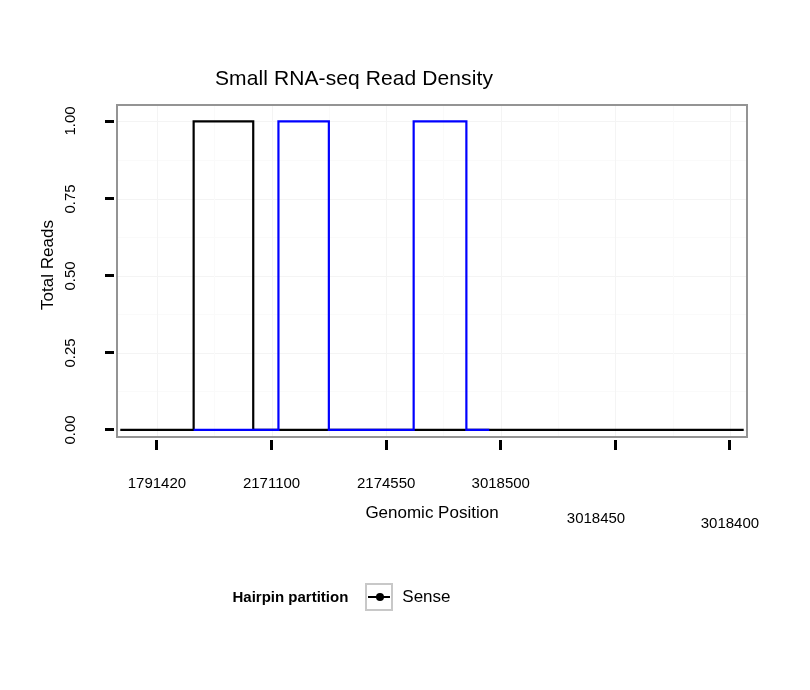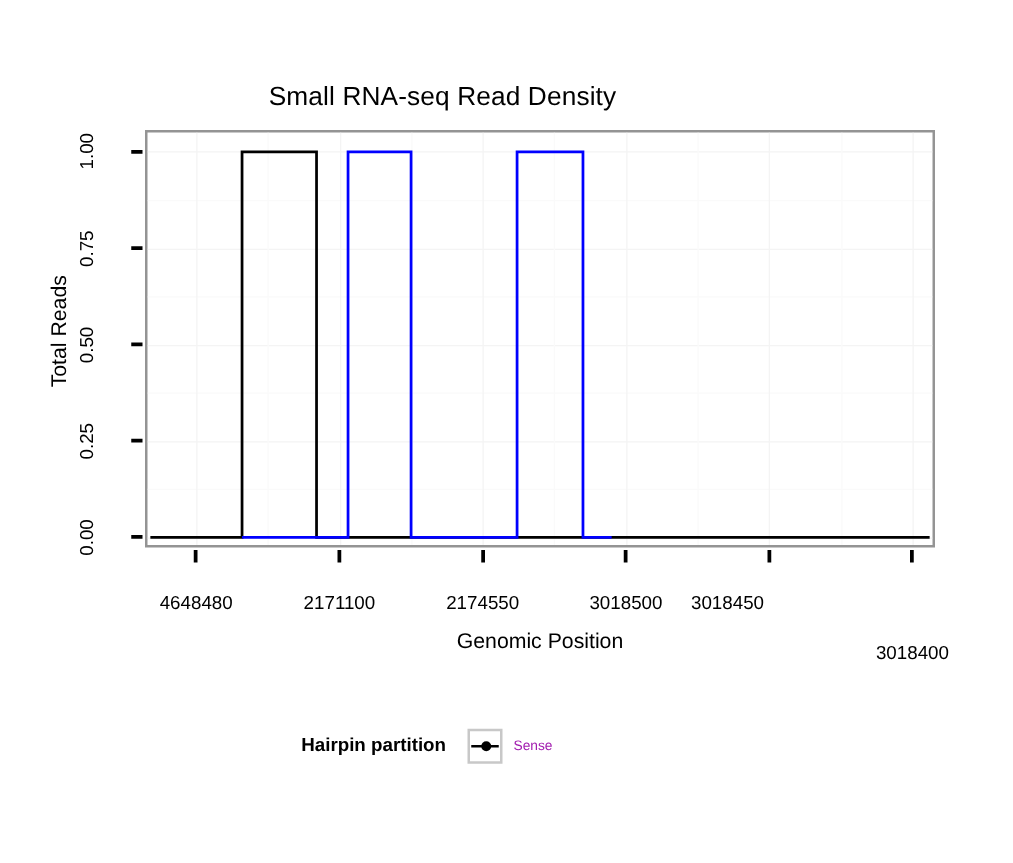--- a/index.html
+++ b/index.html
@@ -169,23 +169,23 @@
   }
   .legend-key .key-dot {
     position: absolute;
     left: 9px;
     top: 8px;
     width: 8px;
     height: 8px;
     border-radius: 50%;
   }
   .legend-label {
-    font-size: 11px;
+    font-size: 17px;
     line-height: 20px;
-    color: #a21caf;
+    color: #000000;
   }
 </style>
 </head>
 <body>
 
 <div id="plot-root">
 
   <div id="chart-title">Small RNA-seq Read Density</div>
 
   <div id="y-axis-title">Total Reads</div>
@@ -242,24 +242,24 @@
     <div class="ytick-label-wrap" style="top: 421.832px; left: 40px; right: auto;">0.00</div>
     <div class="ytick-mark" style="top: 351.229px;"></div>
     <div class="ytick-label-wrap" style="top: 344.729px; left: 40px; right: auto;">0.25</div>
     <div class="ytick-mark" style="top: 274.126px;"></div>
     <div class="ytick-label-wrap" style="top: 267.626px; left: 40px; right: auto;">0.50</div>
     <div class="ytick-mark" style="top: 197.023px;"></div>
     <div class="ytick-label-wrap" style="top: 190.523px; left: 40px; right: auto;">0.75</div>
     <div class="ytick-mark" style="top: 119.921px;"></div>
     <div class="ytick-label-wrap" style="top: 113.421px; left: 40px; right: auto;">1.00</div>
     <div class="xtick-mark" style="left: 155.464px;"></div>
-    <div class="xtick-label" style="left: 156.964px;">4648480</div>
+    <div class="xtick-label" style="left: 156.964px;">1791420</div>
     <div class="xtick-mark" style="left: 270.062px;"></div>
     <div class="xtick-label" style="left: 271.562px;">2171100</div>
     <div class="xtick-mark" style="left: 384.661px;"></div>
     <div class="xtick-label" style="left: 386.161px;">2174550</div>
     <div class="xtick-mark" style="left: 499.259px;"></div>
     <div class="xtick-label" style="left: 500.759px;">3018500</div>
     <div class="xtick-mark" style="left: 613.858px;"></div>
-    <div class="xtick-label" style="left: 582px;">3018450</div>
+    <div class="xtick-label" style="left: 596px; margin-top: 35px;">3018450</div>
     <div class="xtick-mark" style="left: 728.456px;"></div>
     <div class="xtick-label" style="left: 729.956px; margin-top: 40px;">3018400</div>
   </div>
 
 </body></html>

